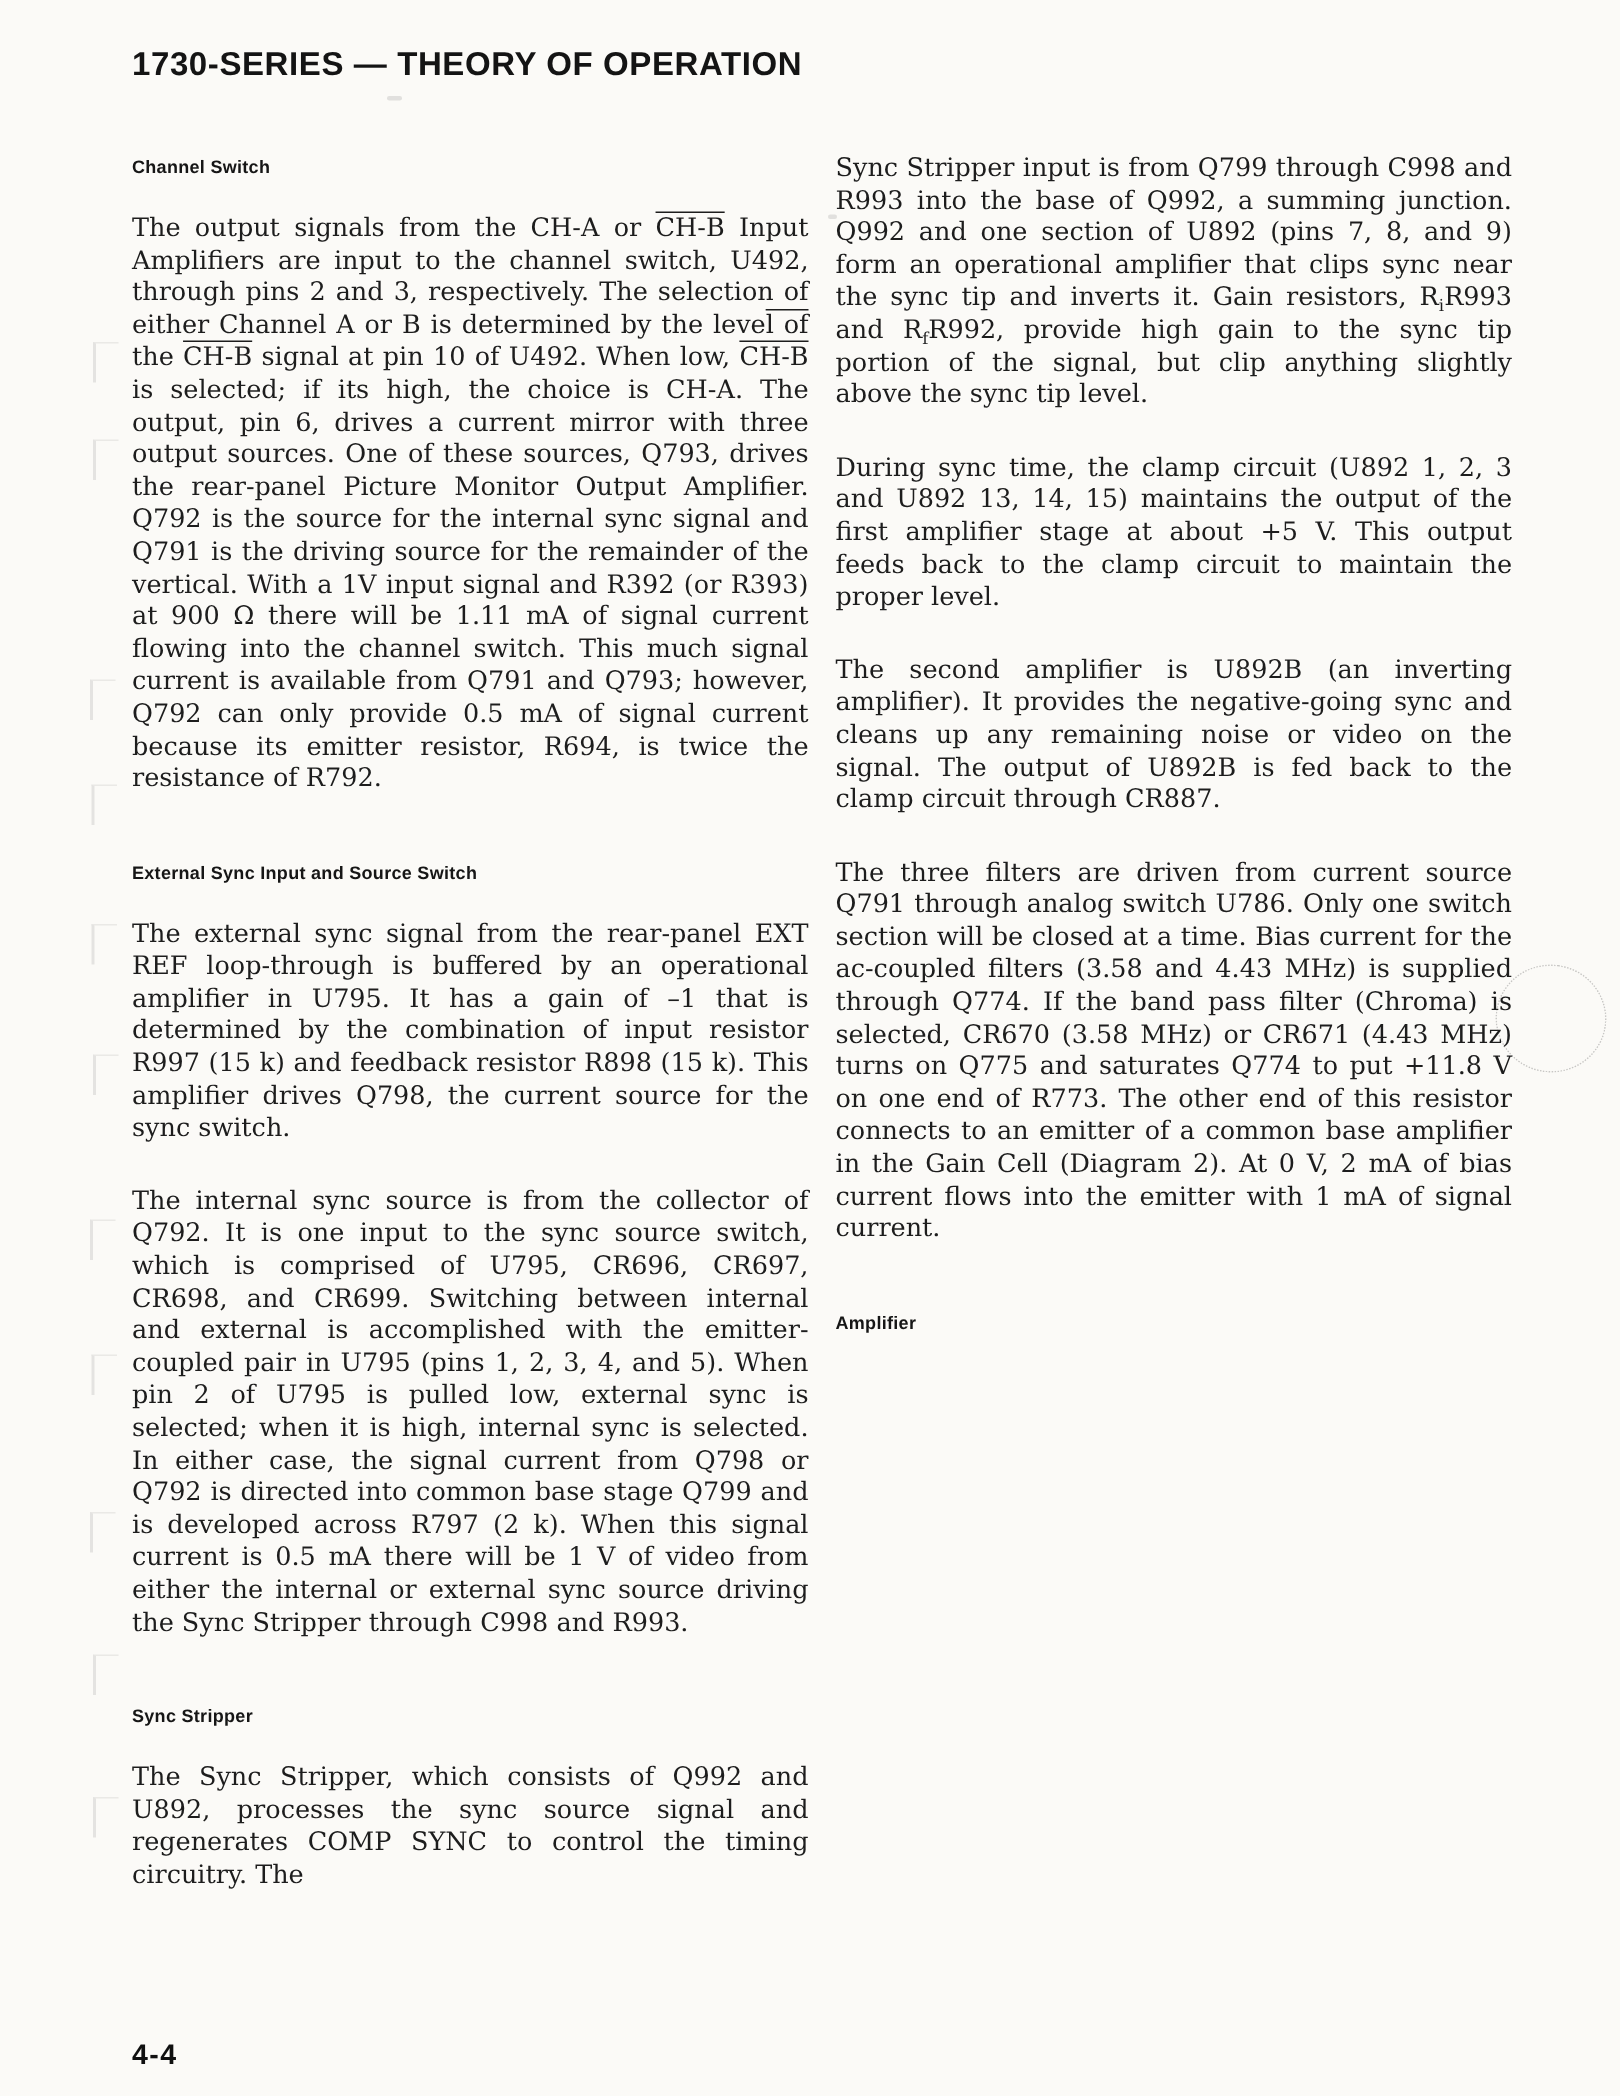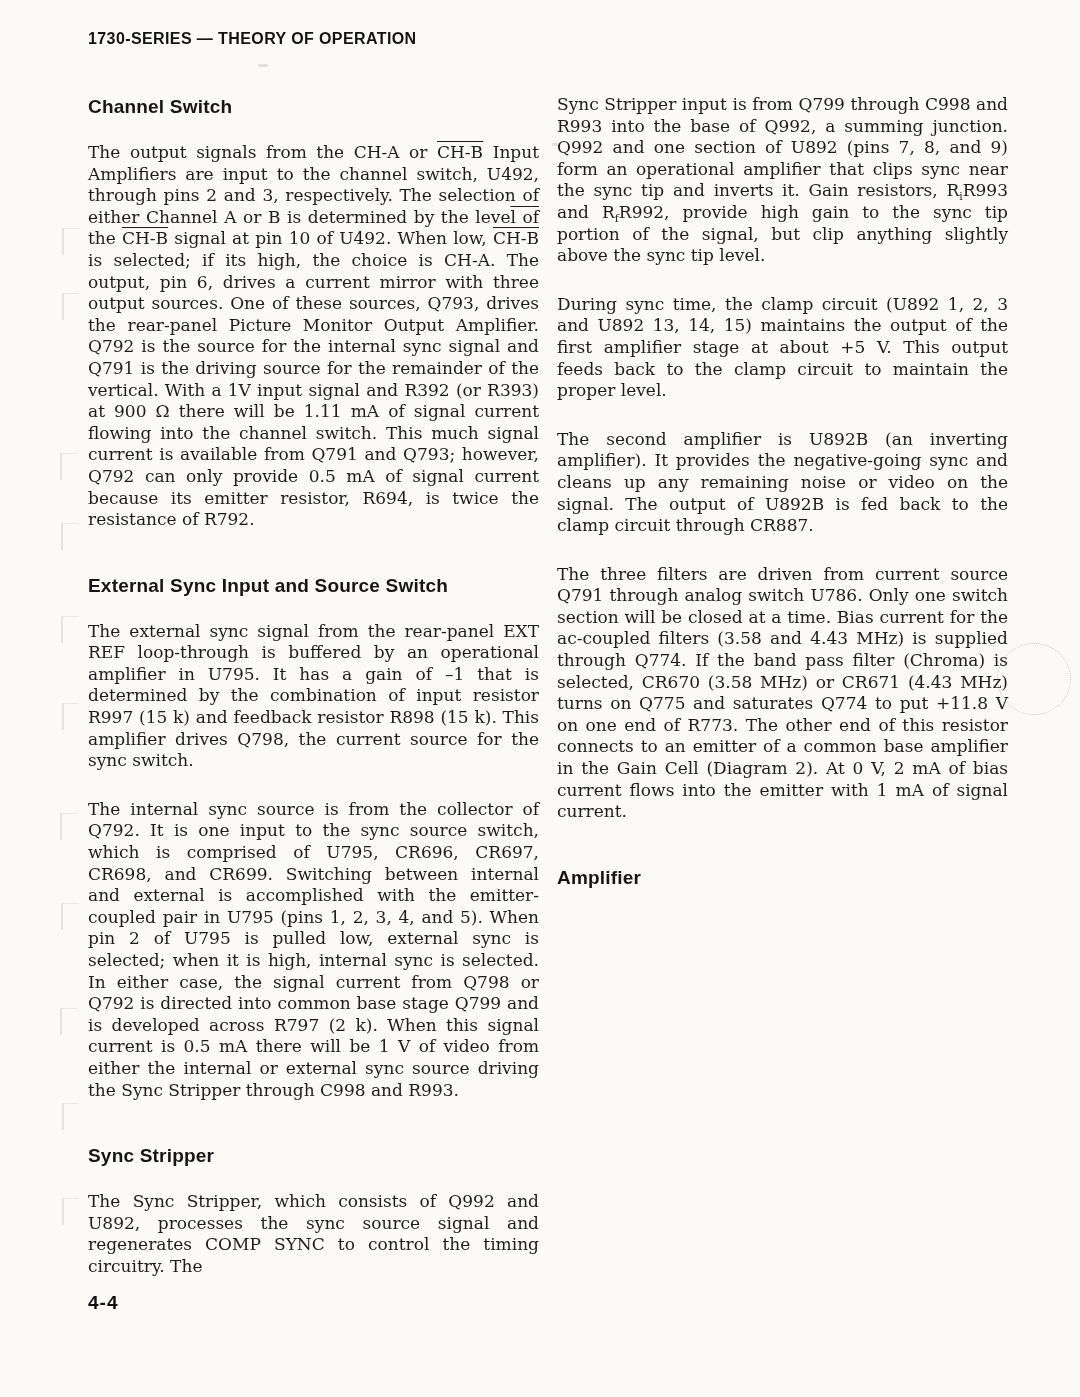--- a/index.html
+++ b/index.html
@@ -14,51 +14,51 @@
   }
   .page {
     position: absolute;
     inset: 0;
     padding: 30px 70px 0 88px;
     box-sizing: border-box;
   }
   .header {
     font-family: "Liberation Sans", sans-serif;
     font-weight: 700;
-    font-size: 16px;
+    font-size: 22px;
     letter-spacing: 0.4px;
     color: #141414;
   }
   .columns {
     display: flex;
     gap: 18px;
     margin-top: 46px;
   }
   .col { width: 451px; }
   h3 {
     font-family: "Liberation Sans", sans-serif;
     font-weight: 700;
-    font-size: 19px;
+    font-size: 12px;
     letter-spacing: 0.2px;
     color: #161616;
     margin: 44px 0 24px 0;
   }
   .col > h3:first-child { margin-top: 2px; }
   p {
     font-size: 17px;
     line-height: 21.6px;
     margin: 0 0 27px 0;
     text-align: justify;
   }
   .ov { text-decoration: overline; margin-top: 24px; }
   sub.subn { font-size: 11px; line-height: 0; }
   .footer {
     position: absolute;
     left: 88px;
-    top: 1292px;
+    top: 1360px;
     font-family: "Liberation Sans", sans-serif;
     font-weight: 700;
     font-size: 19px;
     letter-spacing: 1px;
     color: #101010;
     text-align: right;
   }
   
   .artifact { position: absolute; pointer-events: none; }
   .art-circle {

